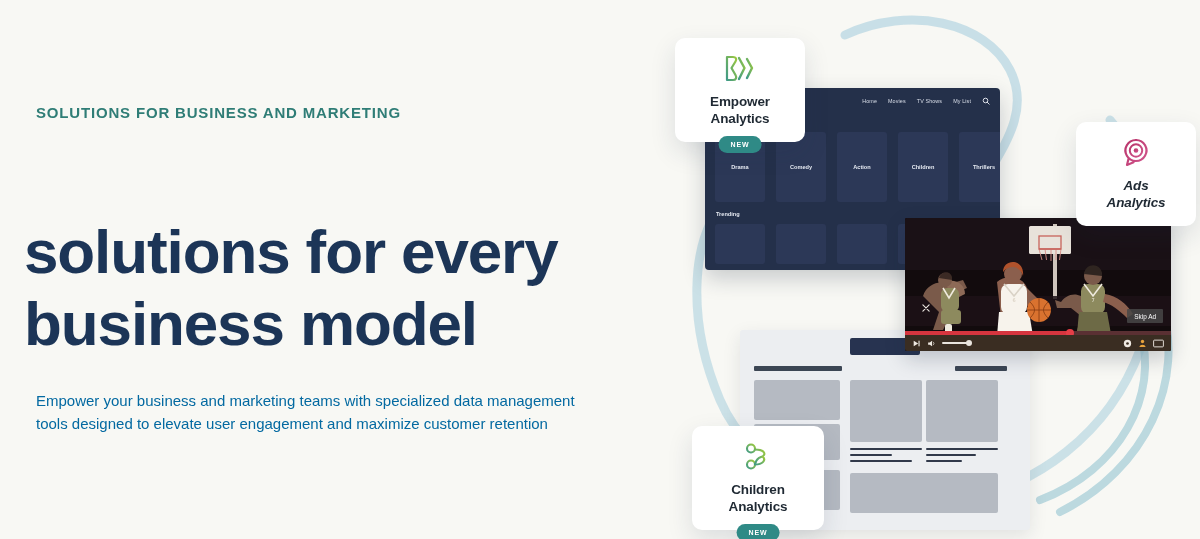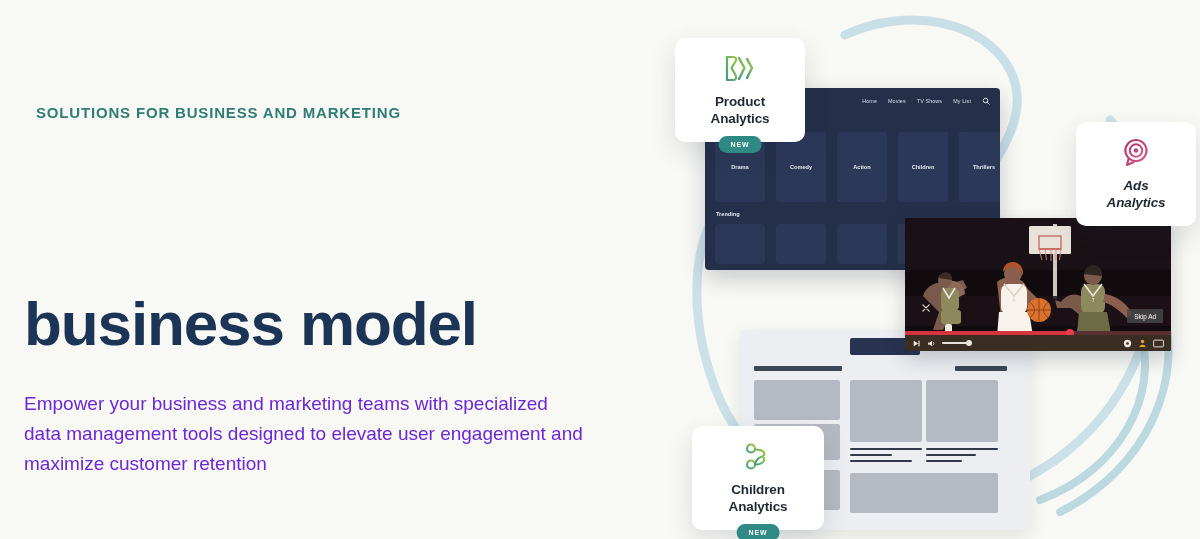--- a/index.html
+++ b/index.html
@@ -15,22 +15,22 @@
   .copy{position:absolute;left:24px;top:104px;width:600px;}
   .eyebrow{
     font-size:15px;font-weight:700;letter-spacing:.055em;
     color:#2f7d76;margin:0 0 22px 12px;text-transform:uppercase;
   }
   .headline{
     font-size:62px;line-height:1.17;font-weight:700;
     color:#1c3557;margin:0;letter-spacing:-.018em;
   }
   .subcopy{
-    margin:28px 0 0 0;font-size:19px;line-height:1.59;
-    color:#6d28d9;font-weight:400;max-width:560px;
+    margin:28px 0 0 12px;font-size:15px;line-height:1.59;
+    color:#0369a1;font-weight:400;max-width:560px;
   }
 
   
   .art{position:absolute;left:640px;top:0;width:560px;height:539px;}
   .ribbons{position:absolute;inset:0;}
 
   
   .stream{
     position:absolute;left:65px;top:88px;width:295px;height:182px;
     background:#24304a;border-radius:4px;
@@ -110,21 +110,21 @@
 </style>
 </head>
 <body>
 
 <div class="stage">
 
   <div class="copy">
     <p class="eyebrow">SOLUTIONS FOR BUSINESS AND MARKETING</p>
     <h1 class="headline">
       <br>
-      <br>
+      <span>solutions for every</span><br>
       <span>business model</span>
     </h1>
     <p class="subcopy">Empower your business and marketing teams with specialized data management tools designed to elevate user engagement and maximize customer retention</p>
   </div>
 
   <div class="art">
 
     <svg class="ribbons" viewBox="0 0 560 539">
       <g fill="none" stroke="#bfdbe4" stroke-width="9" stroke-linecap="round">
         <path d="M205 35 C 270 5, 345 22, 370 70 C 400 130, 330 175, 320 240 C 310 305, 385 330, 420 300" opacity=".85"></path>
@@ -285,21 +285,21 @@
           <linearGradient id="gpa" x1="0" y1="1" x2="1" y2="0">
             <stop offset="0" stop-color="#3f9a86"></stop>
               <stop offset="1" stop-color="#9cc93f"></stop>
           </linearGradient>
         </defs>
         <path d="M4 3 L10 3 C 13 3, 14 5, 12.5 7.5 L8.5 14 L12.5 21 C 14 23.5, 13 26, 10 26 L4 26 Z" fill="none" stroke="url(#gpa)" stroke-width="2.2" stroke-linejoin="round"></path>
         <path d="M16 4 L21.5 14 L16 25" fill="none" stroke="url(#gpa)" stroke-width="2.4" stroke-linecap="round" stroke-linejoin="round"></path>
         <path d="M24 5 L29 14 L24 24" fill="none" stroke="url(#gpa)" stroke-width="2.4" stroke-linecap="round" stroke-linejoin="round"></path>
       </svg>
       <div class="card-title">
-        <span>Product</span><br>
+        <span>Empower</span><br>
         <span>Analytics</span>
       </div>
       <div class="badge">NEW</div>
     </div>
 
     <div class="card card-ads">
       <svg width="28" height="30" viewBox="0 0 28 30">
         <defs>
           <linearGradient id="gads" x1="0" y1="0" x2="1" y2="1">
             <stop offset="0" stop-color="#b9356b"></stop>

